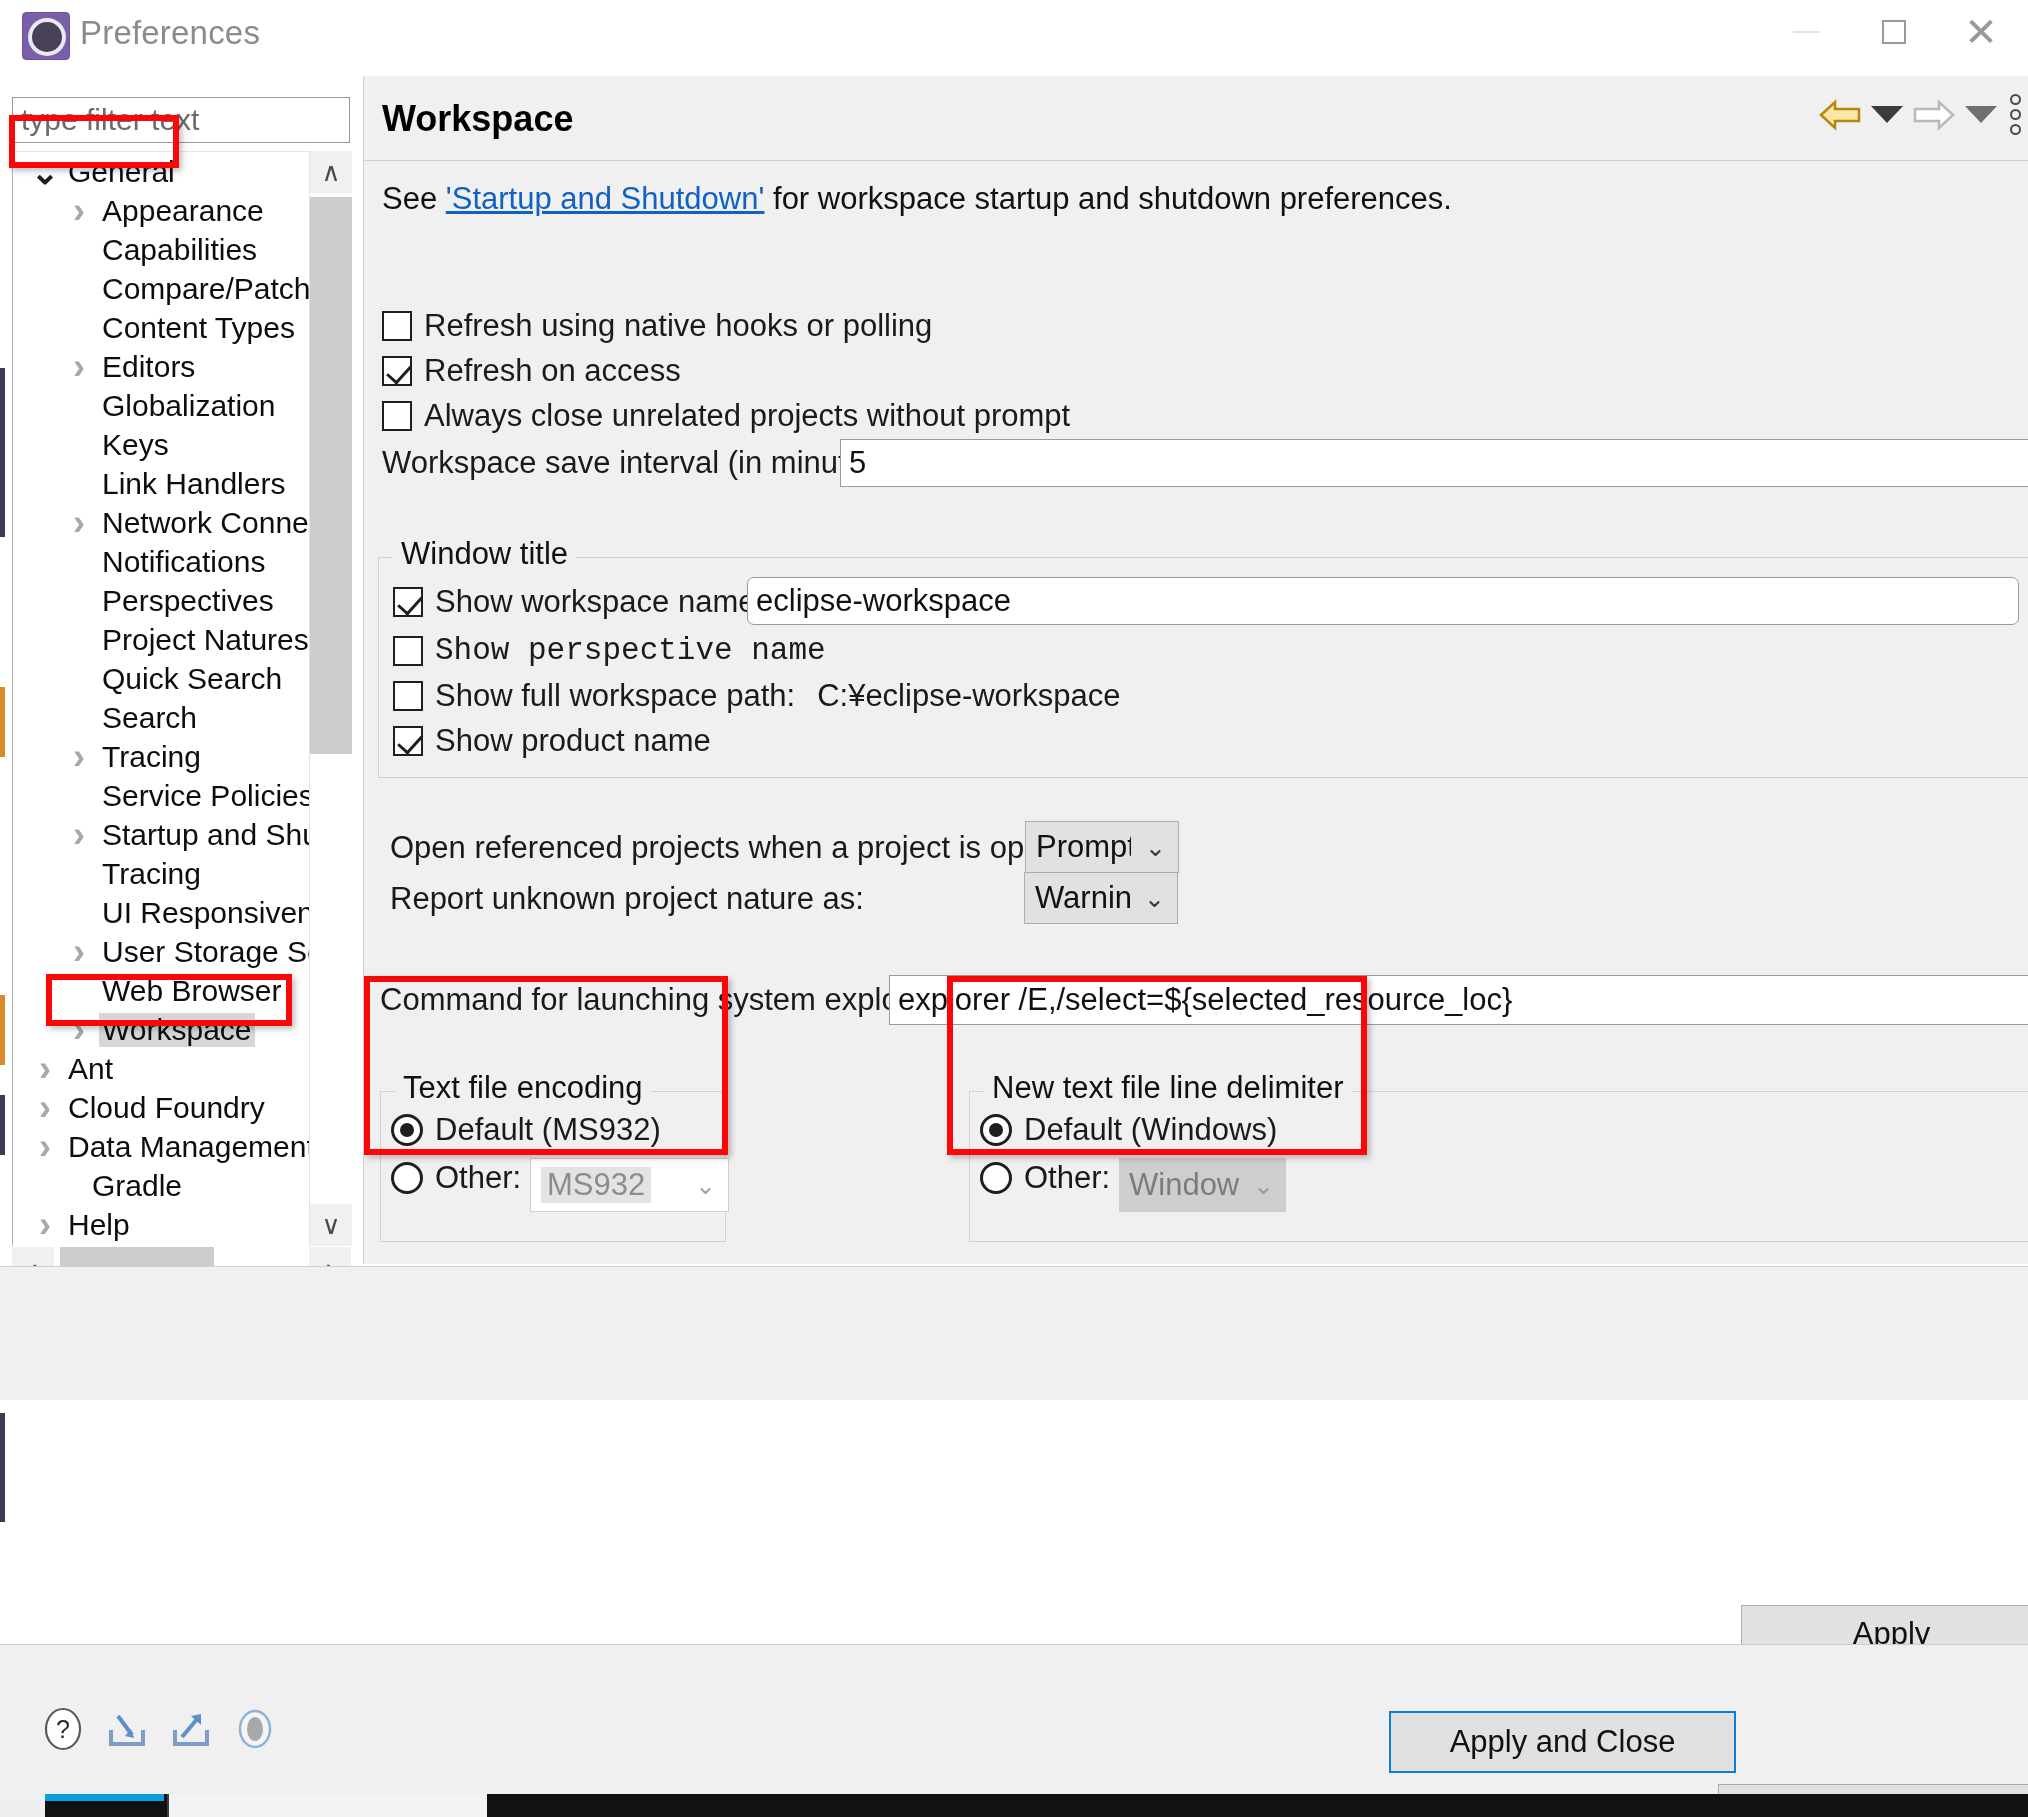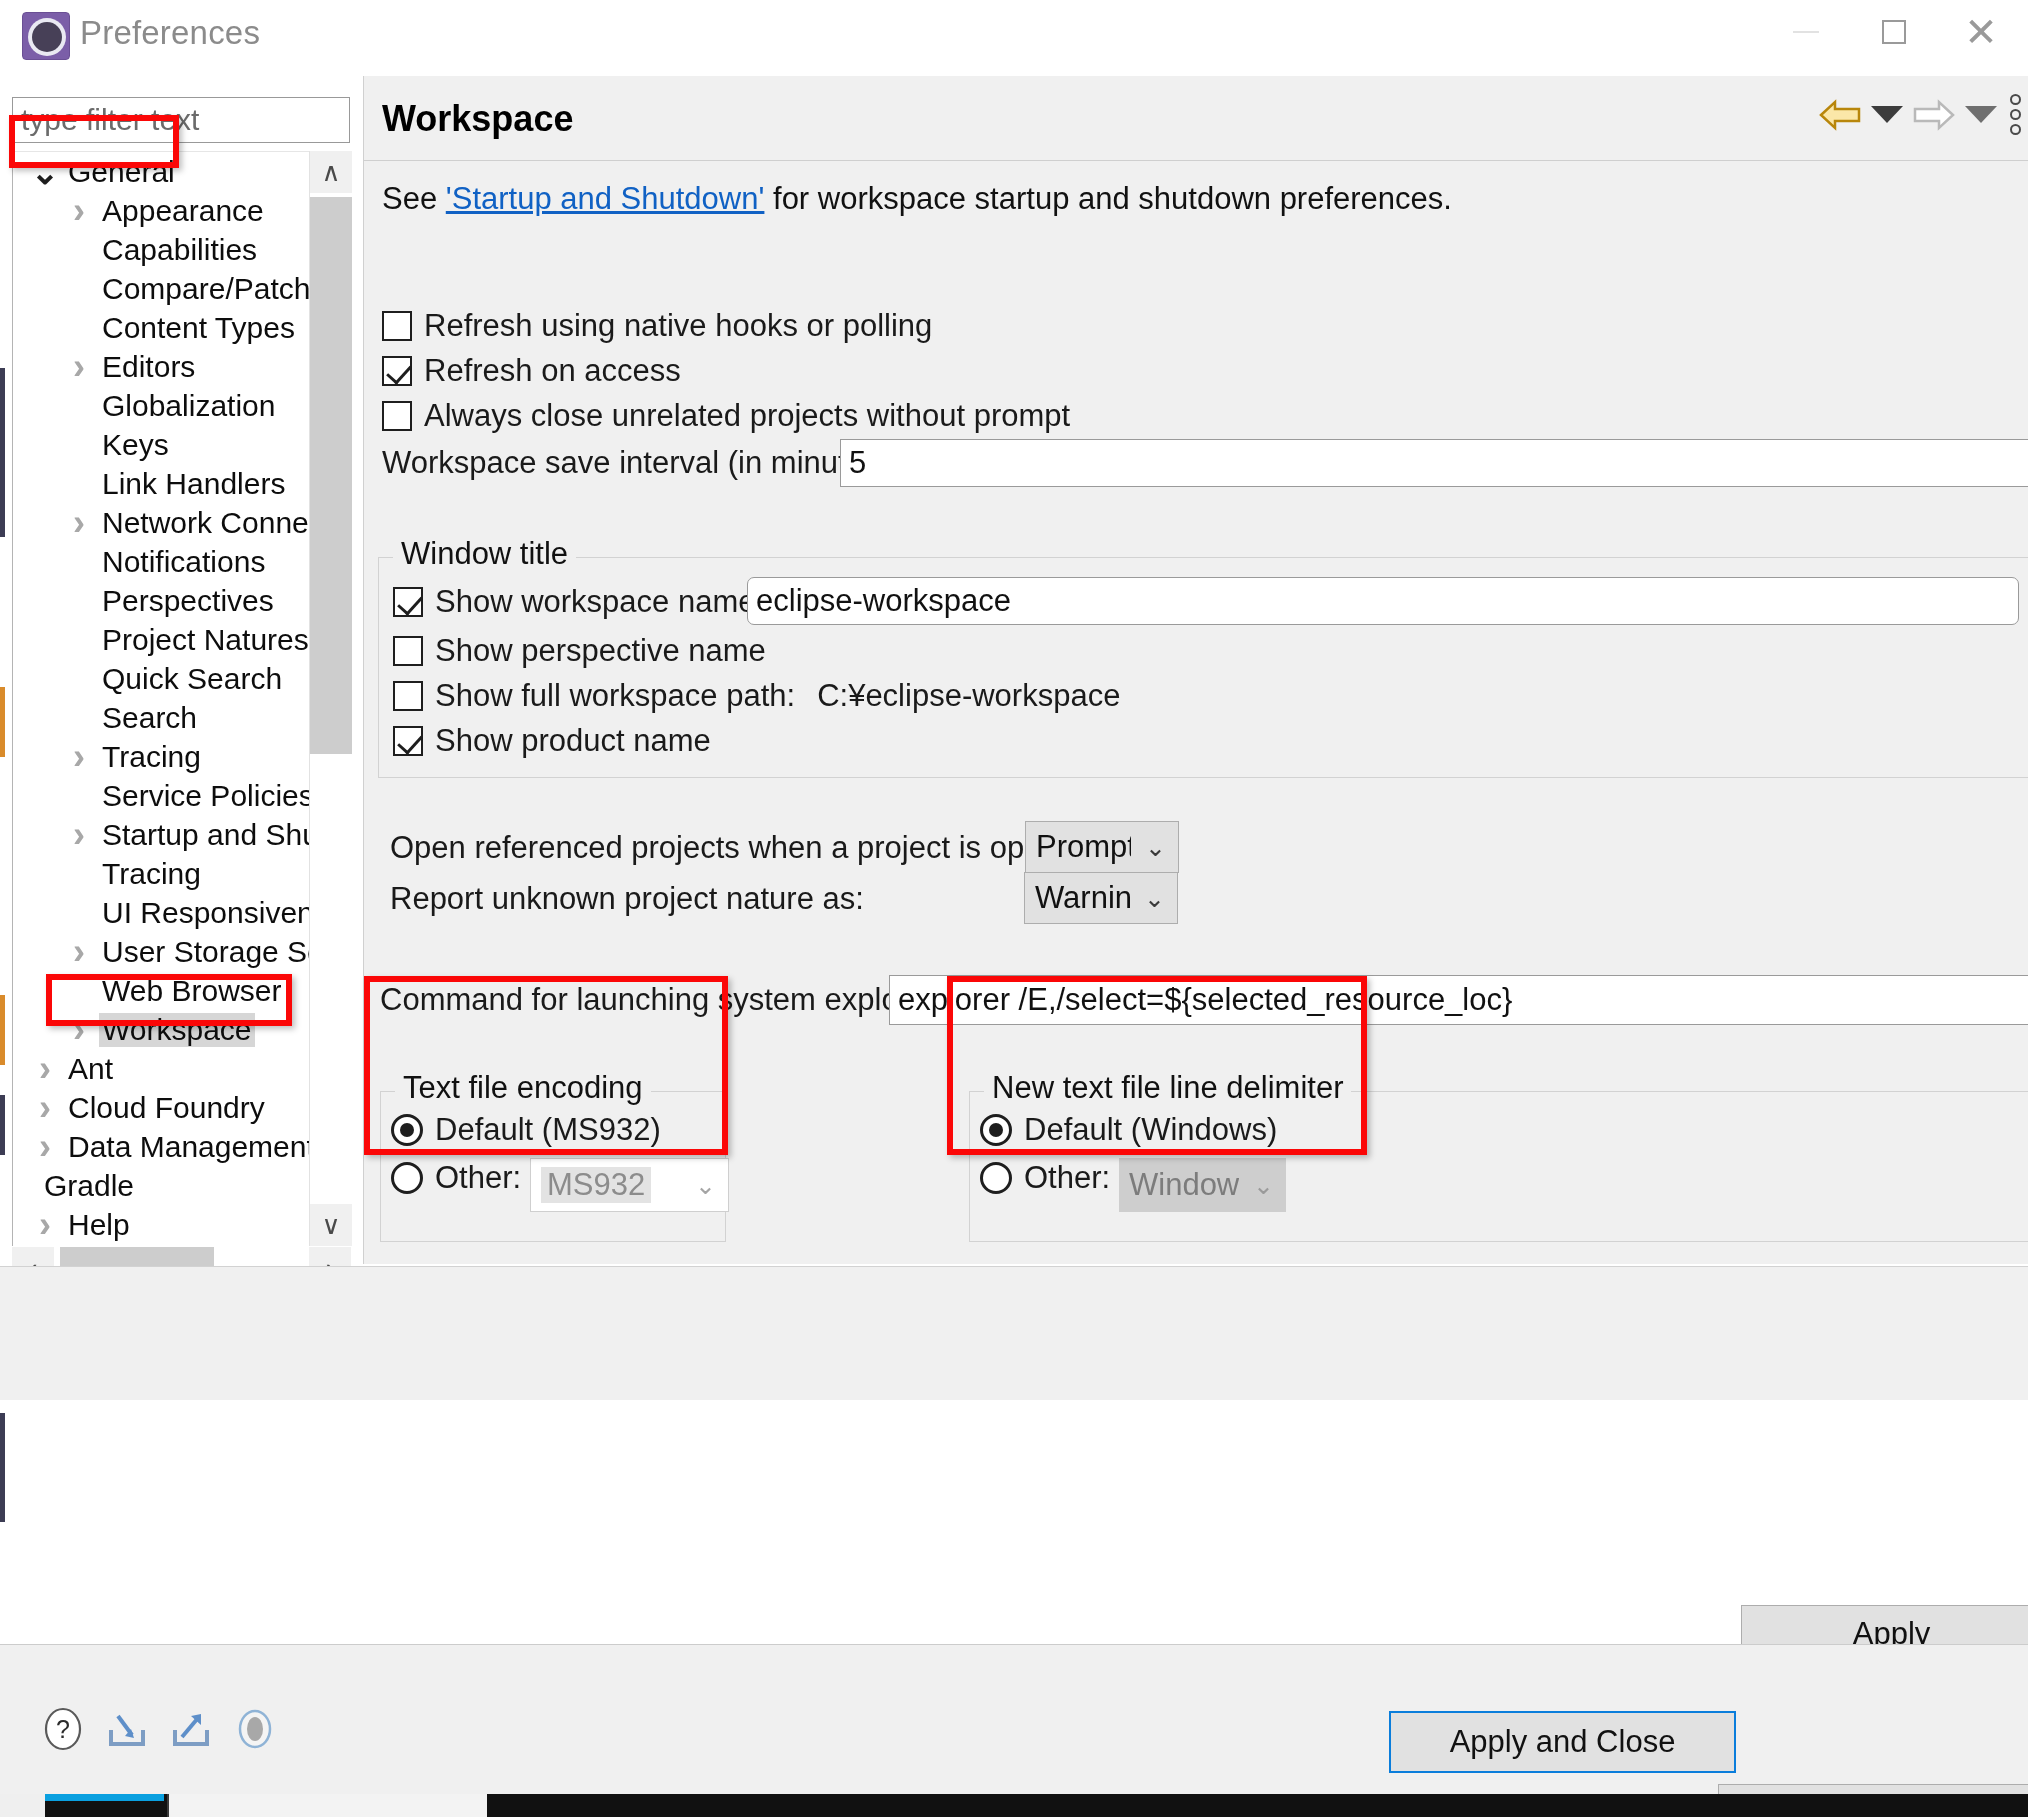--- a/index.html
+++ b/index.html
@@ -75,21 +75,21 @@
   }
   .tw{ width:28px; flex:0 0 28px; display:flex; align-items:center; justify-content:center;
        color:#a8a8a8; font-size:24px; font-weight:bold; }
   .tree-item .lbl{ padding:0 3px; }
   .tree-item.sel .lbl{ background:#d6d6d6; }
   .lvl0 .tw{ margin-left:18px; }
   .lvl0 .lbl{ margin-left:6px; }
   .lvl1 .tw{ margin-left:52px; }
   .lvl1 .lbl{ margin-left:6px; }
   .lvl1.noarrow .lbl{ margin-left:86px; }
-  .lvl0.noarrow .lbl{ margin-left:28px; }
+  .lvl0.noarrow .lbl{ margin-left:76px; }
 
   
   #tree-vscroll{
     position:absolute; left:309px; top:151px; width:42px; height:1095px;
     background:#fff; border-left:1px solid #e2e2e2;
   }
   #tree-vscroll .arrow{
     position:absolute; left:0; width:42px; height:42px; background:#f0f0f0;
     display:flex; align-items:center; justify-content:center; color:#4a4a4a; font-size:26px;
   }
@@ -427,21 +427,21 @@
       <span class="grouplabel">Window title</span>
 
       <div class="cbrow" style="left:14px; top:26px;">
         <span class="cb checked"></span>
         <span>Show workspace name:</span>
       </div>
       <div class="tinput" style="left:368px; top:19px; width:1272px; height:48px;border-radius:7px;">
         <span>eclipse-workspace</span>
       </div>
 
-      <div class="cbrow" style="left:14px; top:75px;">
+      <div class="cbrow" style="left:14px; top:75px;font-family:Liberation Mono, monospace;">
         <span class="cb"></span>
         <span>Show perspective name</span>
       </div>
 
       <div class="cbrow" style="left:14px; top:120px;">
         <span class="cb"></span>
         <span>Show full workspace path:</span>
         <span style="margin-left:22px;text-align:center;">C:¥eclipse-workspace</span>
       </div>
 

